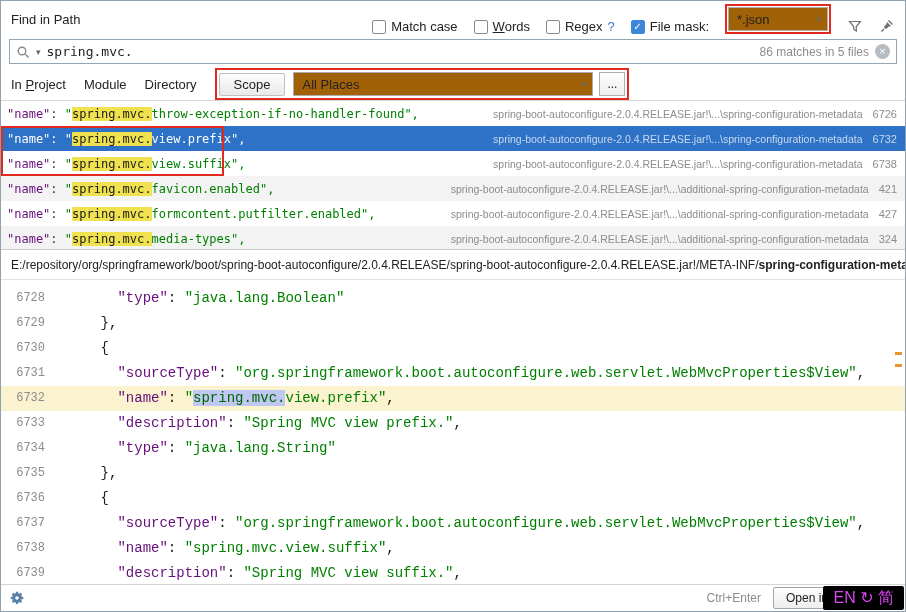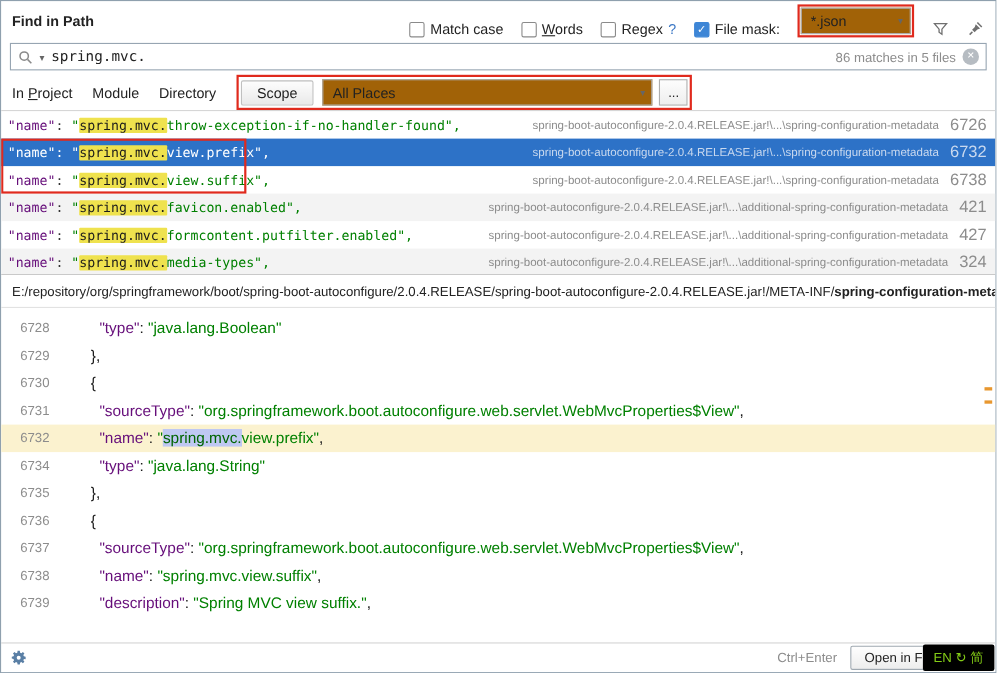--- a/index.html
+++ b/index.html
@@ -3,21 +3,21 @@
 <meta charset="utf-8">
 <style>
   *{margin:0;padding:0;box-sizing:border-box}
   html,body{background:#fff}
   .win{width:906px;height:612px;border:1px solid #8FA0AE;background:#fff;
        font-family:"Liberation Sans",sans-serif;font-size:13px;color:#222;
        display:flex;flex-direction:column;position:relative;overflow:hidden}
 
   
   .hdr{height:36px;display:flex;align-items:center;padding:0 10px;flex:0 0 auto}
-  .title{font-weight:bold;font-size:13px}
+  .title{font-weight:normal;font-size:13px}
   .opts{margin-left:auto;display:flex;align-items:flex-end;gap:16px}
   .cbw{display:flex;align-items:center;gap:5px;cursor:default;white-space:nowrap}
   .cb{width:14px;height:14px;border:1px solid #8A8A8A;border-radius:2px;background:#fff;
       display:inline-flex;align-items:center;justify-content:center;flex:0 0 auto}
   .cb.on{background:#3E86D6;border-color:#3E86D6;color:#fff;font-size:10px}
   .cb.on::after{content:"✓"}
   .help{color:#3A76C4}
   .redbox{border:2px solid #E02A1D;padding:1px;display:inline-flex;align-items:center}
   .combo{height:24px;border:1px solid #ADADAD;background:#a16207;display:inline-flex;
          align-items:center;padding:0 6px 0 8px;justify-content:space-between}
@@ -50,53 +50,53 @@
   .rrow{height:25px;display:flex;align-items:center;padding:0 8px 0 6px;white-space:nowrap}
   .rrow.alt{background:#F3F3F3}
   .rrow.sel{background:#2D72C7;color:#fff}
   .rcode{font-family:"DejaVu Sans Mono",monospace;font-size:12px;white-space:pre}
   .k{color:#660E7A}      .sel .k{color:#fff}
   .pp{color:#333}        .sel .pp{color:#fff}
   .s{color:#008000}      .sel .s{color:#fff}
   .hl{background:#EFE24E;color:#1A1A1A;border-radius:1px}
   .rloc{margin-left:auto;display:flex;align-items:center;gap:10px;overflow:hidden}
   .rpath{color:#8C8C8C;font-size:10.5px}
-  .rline{color:#8C8C8C;font-size:15px}
+  .rline{color:#8C8C8C;font-size:11px}
   .sel .rpath,.sel .rline{color:#C9D9EF}
   .res-annot{position:absolute;left:0;top:25px;width:223px;height:50px;border:2px solid #E02A1D;pointer-events:none}
 
   
   .pathbar{height:30px;display:flex;align-items:center;padding:0 0 0 10px;font-size:12px;
            white-space:nowrap;overflow:hidden;border-bottom:1px solid #E2E2E2;flex:0 0 auto}
   .pathbold{font-weight:bold}
 
   
-  .editor{flex:1 1 auto;position:relative;overflow:hidden;font-family:Liberation Sans, sans-serif;font-size:14px}
+  .editor{flex:1 1 auto;position:relative;overflow:hidden;font-family:Liberation Mono, monospace;font-size:14px}
   .ecode{padding-top:6px}
   .eline{height:25px;line-height:25px;display:flex;white-space:pre}
   .eline.cur{background:#FBF2CF}
   .lnum{flex:0 0 58px;text-align:right;padding-right:14px;color:#8C8C8C;font-size:12px}
   .ltext{padding-left:8px}
   .c-key{color:#660E7A}
   .c-str{color:#008000}
   .c-p{color:#1A1A1A}
   .c-find{background:#BFC8F2;color:#006400}
   .sbar{position:absolute;right:1px;top:2px;bottom:2px;width:11px}
   .smark{position:absolute;left:2px;width:7px;height:3px;background:#E8972F}
   .smark.m1{top:70px}.smark.m2{top:82px}
 
   
   .footer{height:27px;border-top:1px solid #D4D4D4;display:flex;align-items:center;
           padding:0 8px;flex:0 0 auto}
   .fright{margin-left:auto;display:flex;align-items:center;gap:12px;padding-right:2px}
   .shortcut{color:#8C8C8C;font-size:12px}
   .open-btn{height:22px;border:1px solid #9FA8B0;background:linear-gradient(#FEFEFE,#EDEDED);
             border-radius:2px;padding:0 30px 0 12px;font-size:12px;display:flex;align-items:center;margin-right:16px}
-  .ime{position:absolute;right:1px;bottom:1px;height:24px;background:#000;color:#84cc16;
-       display:flex;align-items:center;padding:0 10px;font-size:12px;border-radius:2px;z-index:10}
+  .ime{position:absolute;right:1px;bottom:1px;height:24px;background:#000;color:#d946ef;
+       display:flex;align-items:center;padding:0 10px;font-size:16px;border-radius:2px;z-index:10}
 </style>
 </head>
 <body>
 
 <div class="win">
 
   <div class="hdr">
     <span class="title">Find in Path</span>
     <div class="opts">
       <span class="cbw">
@@ -215,20 +215,21 @@
       <span class="pathbold">spring-configuration-metada</span>
   </div>
 
   <div class="editor">
     <div class="ecode">
         <div class="eline"><span class="lnum">6728</span><span class="ltext"><span class="c-p">      </span><span class="c-key">"type"</span><span class="c-p">: </span><span class="c-str">"java.lang.Boolean"</span></span></div>
         <div class="eline"><span class="lnum">6729</span><span class="ltext"><span class="c-p">    },</span></span></div>
         <div class="eline"><span class="lnum">6730</span><span class="ltext"><span class="c-p">    {</span></span></div>
         <div class="eline"><span class="lnum">6731</span><span class="ltext"><span class="c-p">      </span><span class="c-key">"sourceType"</span><span class="c-p">: </span><span class="c-str">"org.springframework.boot.autoconfigure.web.servlet.WebMvcProperties$View"</span><span class="c-p">,</span></span></div>
         <div class="eline cur"><span class="lnum">6732</span><span class="ltext"><span class="c-p">      </span><span class="c-key">"name"</span><span class="c-p">: </span><span class="c-str">"</span><span class="c-find">spring.mvc.</span><span class="c-str">view.prefix"</span><span class="c-p">,</span></span></div>
+        <div class="eline"><span class="lnum">6733</span><span class="ltext"><span class="c-p">      </span><span class="c-key">"description"</span><span class="c-p">: </span><span class="c-str">"Spring MVC view prefix."</span><span class="c-p">,</span></span></div>
         <div class="eline"><span class="lnum">6734</span><span class="ltext"><span class="c-p">      </span><span class="c-key">"type"</span><span class="c-p">: </span><span class="c-str">"java.lang.String"</span></span></div>
         <div class="eline"><span class="lnum">6735</span><span class="ltext"><span class="c-p">    },</span></span></div>
         <div class="eline"><span class="lnum">6736</span><span class="ltext"><span class="c-p">    {</span></span></div>
         <div class="eline"><span class="lnum">6737</span><span class="ltext"><span class="c-p">      </span><span class="c-key">"sourceType"</span><span class="c-p">: </span><span class="c-str">"org.springframework.boot.autoconfigure.web.servlet.WebMvcProperties$View"</span><span class="c-p">,</span></span></div>
         <div class="eline"><span class="lnum">6738</span><span class="ltext"><span class="c-p">      </span><span class="c-key">"name"</span><span class="c-p">: </span><span class="c-str">"spring.mvc.view.suffix"</span><span class="c-p">,</span></span></div>
         <div class="eline"><span class="lnum">6739</span><span class="ltext"><span class="c-p">      </span><span class="c-key">"description"</span><span class="c-p">: </span><span class="c-str">"Spring MVC view suffix."</span><span class="c-p">,</span></span></div>
       </div>
     <div class="sbar">
       <span class="smark m1"></span>
       <span class="smark m2"></span>

